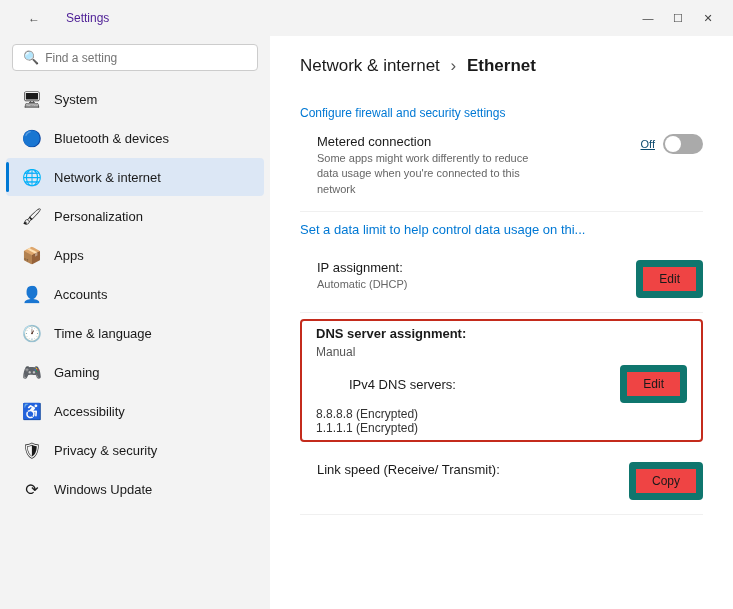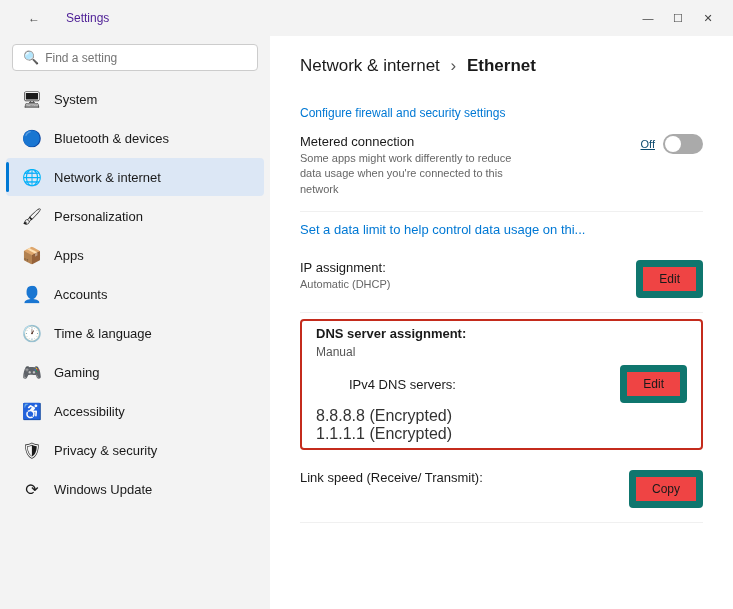--- a/index.html
+++ b/index.html
@@ -148,21 +148,21 @@
       cursor: pointer;
       display: block;
     }
     .setting-row {
       display: flex;
       align-items: flex-start;
       justify-content: space-between;
       padding: 14px 0;
       border-bottom: 1px solid #f0f0f0;
     }
-    .setting-info { flex: 1; max-width: 55%; }
+    .setting-info { flex: 1; max-width: 55%; margin-left: 17px; }
     .setting-label { font-size: 13px; font-weight: 500; color: #1a1a1a; margin-bottom: 2px; }
     .setting-desc { font-size: 11px; color: #666; line-height: 1.4; }
     .setting-control { display: flex; align-items: center; gap: 8px; }
     
     .toggle {
       width: 40px;
       height: 20px;
       background: #888;
       border-radius: 10px;
       position: relative;
@@ -202,21 +202,21 @@
     .dns-box {
       border: 2px solid #c42b1c;
       border-radius: 4px;
       padding: 5px 14px;
       margin: 6px 0;
     }
     .dns-label { font-size: 13px; font-weight: 600; color: #1a1a1a; margin-bottom: 4px; }
     .dns-sub { font-size: 12px; color: #555; margin-bottom: 6px; }
     .dns-ipv4-row { display: flex; justify-content: space-between; align-items: center; }
     .dns-ipv4-label { font-size: 13px; font-weight: 500; color: #1a1a1a; margin-left: 33px; }
-    .dns-servers { font-size: 16px; color: #333; margin-top: 4px; }
+    .dns-servers { font-size: 12px; color: #333; margin-top: 4px; }
   </style>
 </head>
 <body>
 
 <div class="title-bar">
   <div class="title-bar-left">
     <button class="back-btn">
       <span>←</span>
     </button>
     <span class="title-bar-title">Settings</span>

